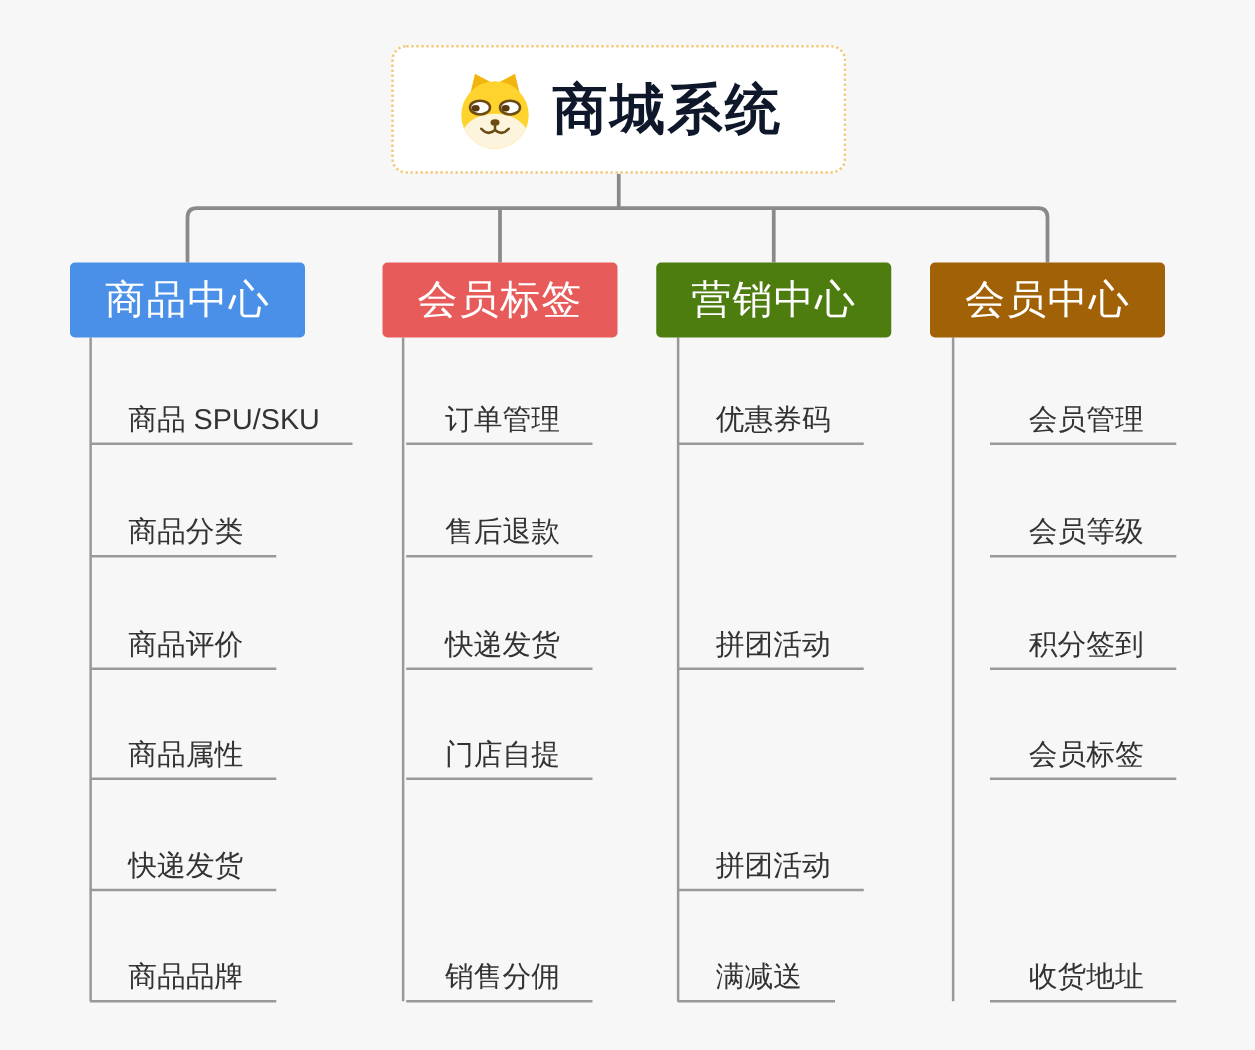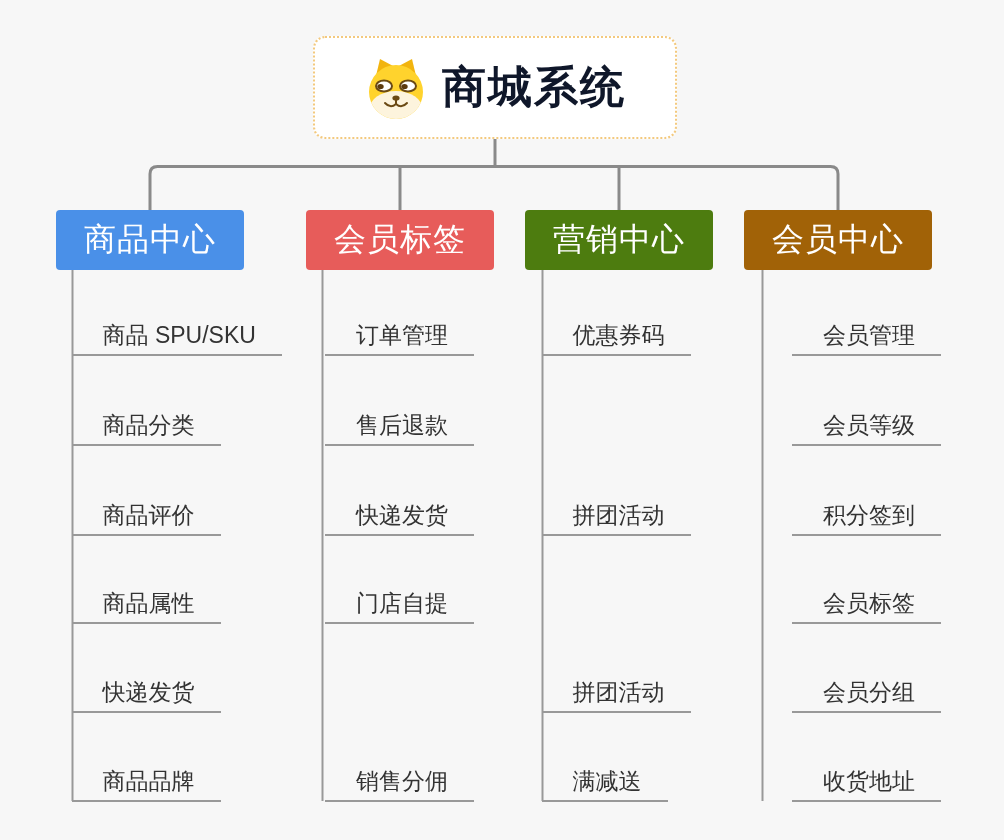--- a/index.html
+++ b/index.html
@@ -151,16 +151,15 @@
 
   <div class="item c2 r0">优惠券码</div>
   <div class="item c2 r2">拼团活动</div>
   <div class="item c2 r4">拼团活动</div>
   <div class="item c2 r5">满减送</div>
 
   <div class="item c3 r0">会员管理</div>
   <div class="item c3 r1">会员等级</div>
   <div class="item c3 r2">积分签到</div>
   <div class="item c3 r3">会员标签</div>
-  <div class="item c3 r4">会员分组</div>
   <div class="item c3 r5">收货地址</div>
 
 </div>
 
 </body></html>

